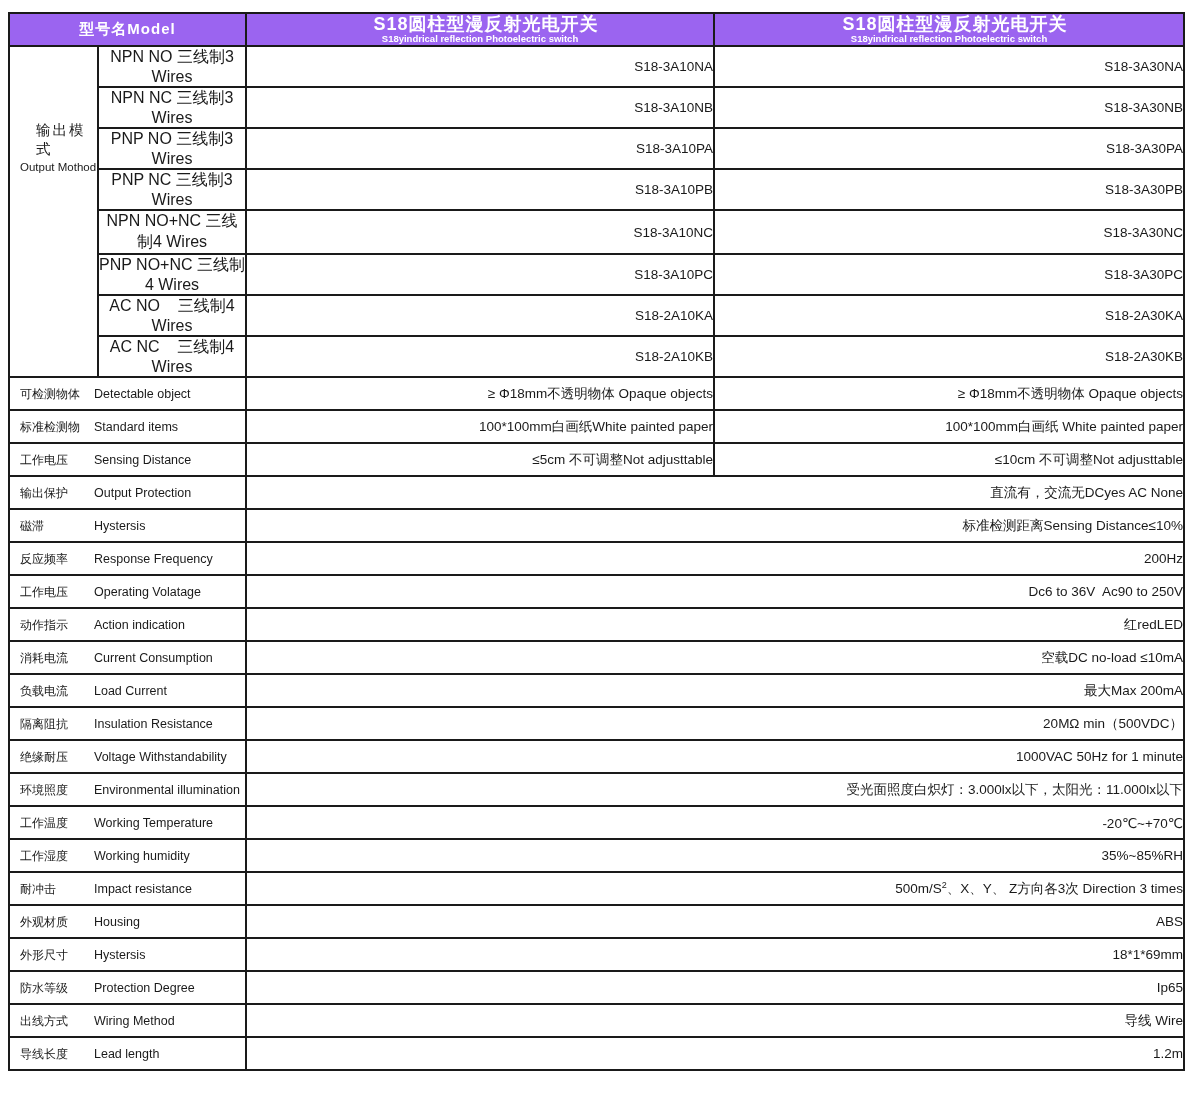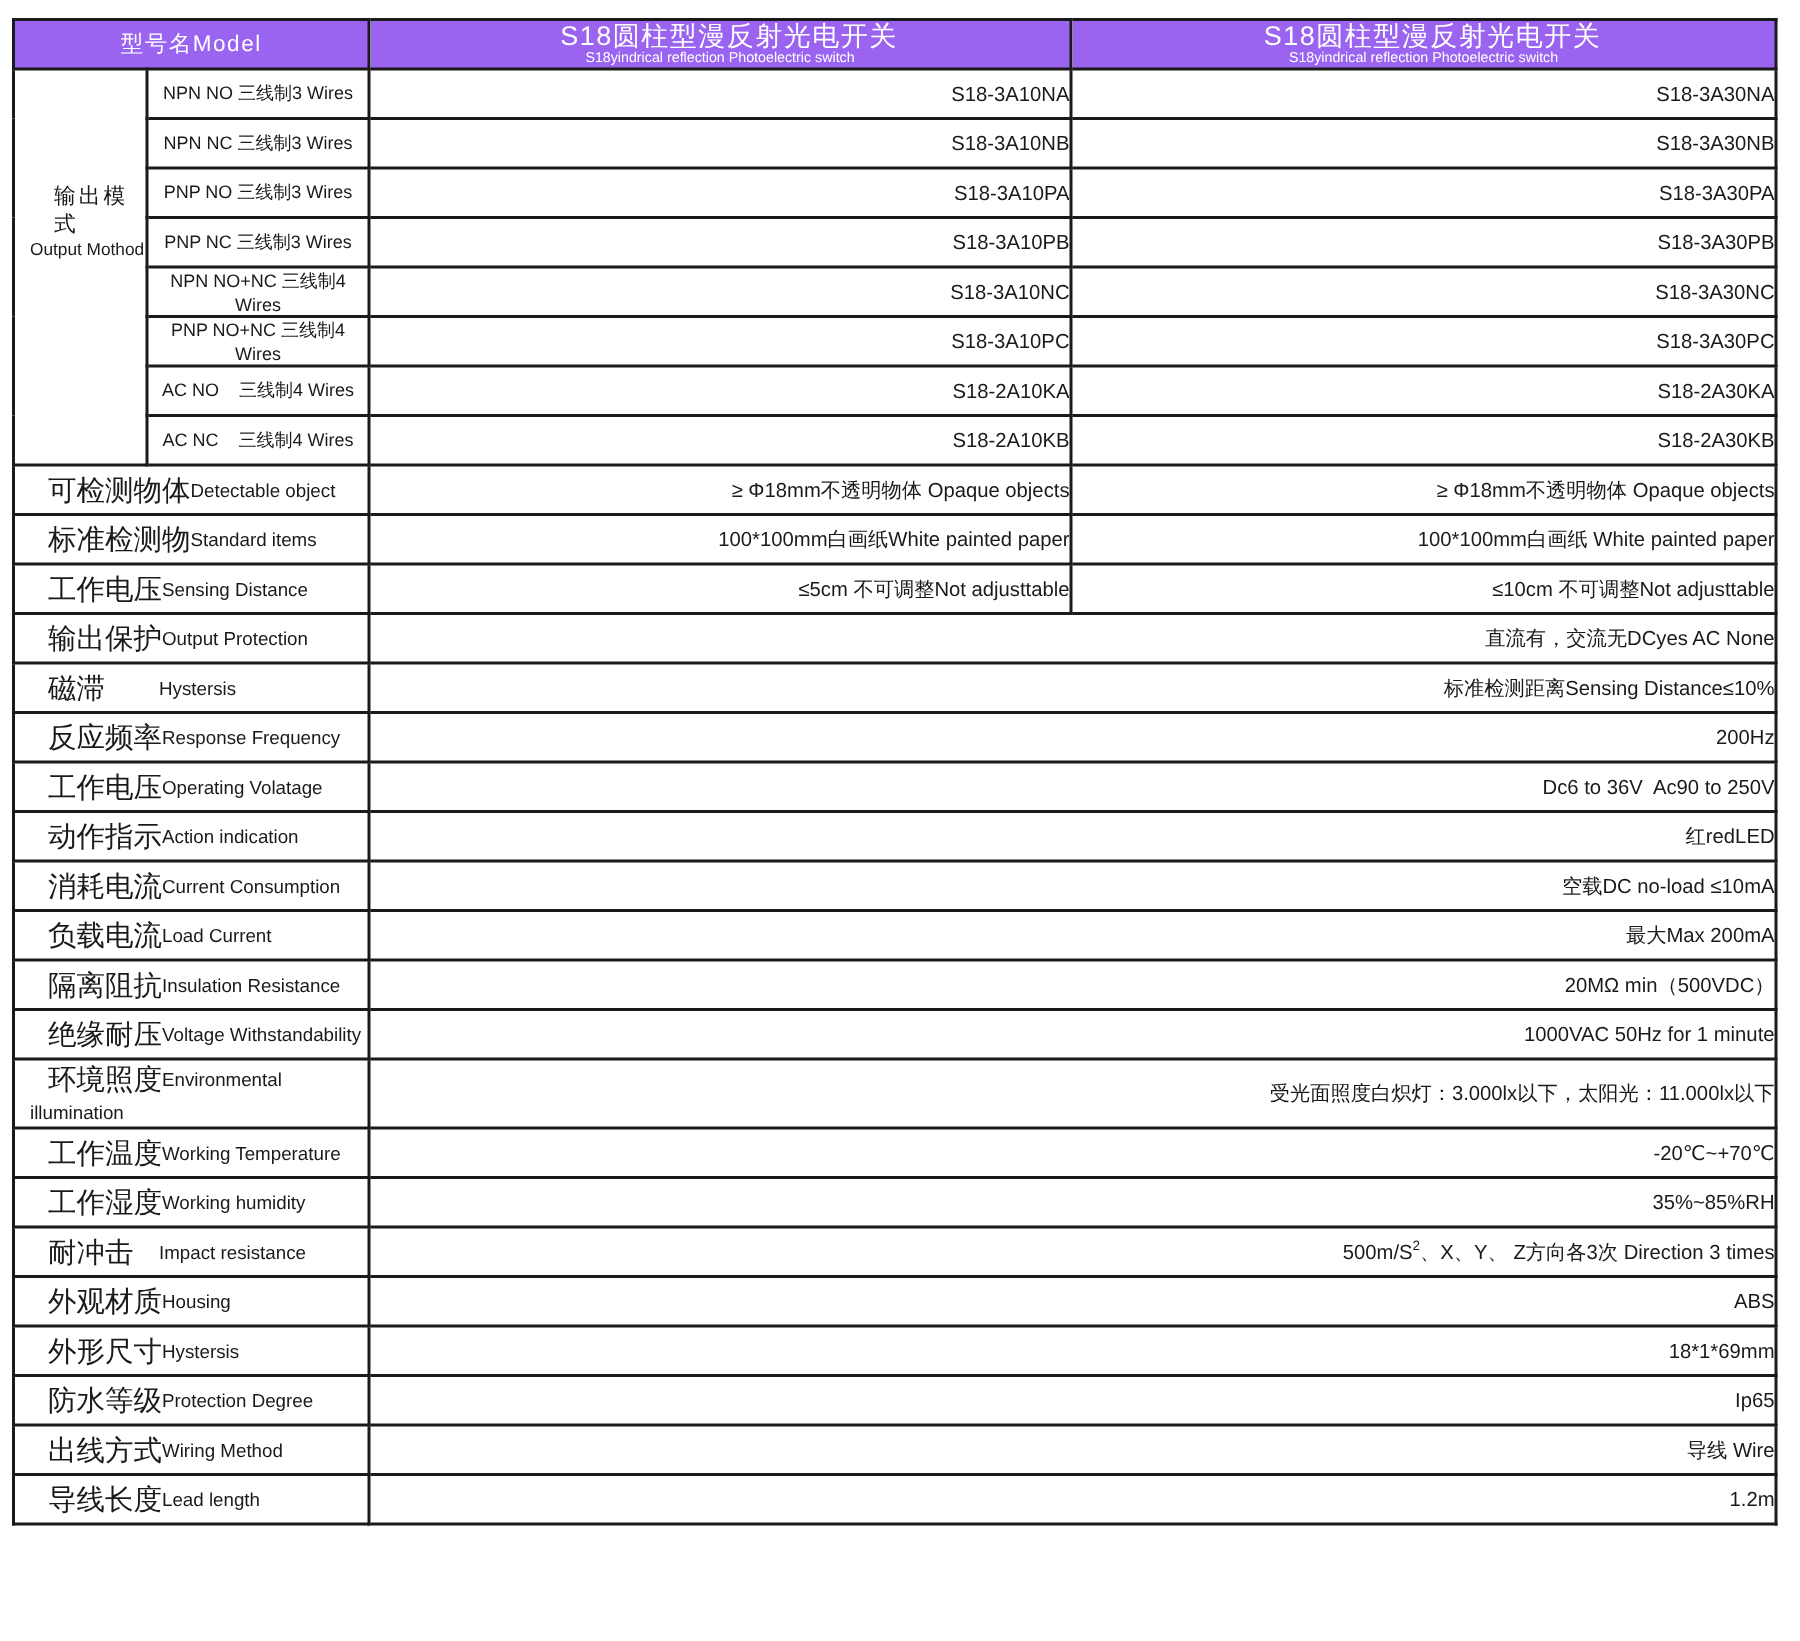--- a/index.html
+++ b/index.html
@@ -23,21 +23,21 @@
   .spec th, .spec td {
     border: 2px solid #1a1a1a;
     padding: 0;
     vertical-align: middle;
     height: 31px;
     overflow: hidden;
   }
   .hdr {
     background: #9b64f0;
     color: #ffffff;
-    font-weight: normal;
+    font-weight: bold;
     text-align: center;
     height: 33px;
   }
   .hdr .hdr-title {
     display: block;
     font-size: 18px;
     line-height: 17px;
     letter-spacing: 1px;
     padding-left: 12px;
   }
@@ -61,38 +61,37 @@
     letter-spacing: 2px;
     margin-left: 16px;
   }
   td.outmode .om-en {
     display: block;
     font-size: 11.5px;
     margin-top: 2px;
   }
   td.type {
     text-align: center;
-    font-size: 12px;
+    font-size: 16px;
     white-space: pre-wrap;
   }
   td.model, td.value {
     text-align: right;
     font-size: 13.5px;
     white-space: pre-wrap;
   }
   td.label {
     padding-left: 10px;
     text-align: left;
   }
   td.label .lbl-cn {
     display: inline-block;
     min-width: 74px;
-    font-size: 19px;
+    font-size: 12px;
     vertical-align: middle;
-    margin-left: 12px;
   }
   td.label .lbl-en {
     font-size: 12.5px;
     vertical-align: middle;
   }
   .sup {
     vertical-align: super;
     font-size: 9px;
     line-height: 0;
   }

